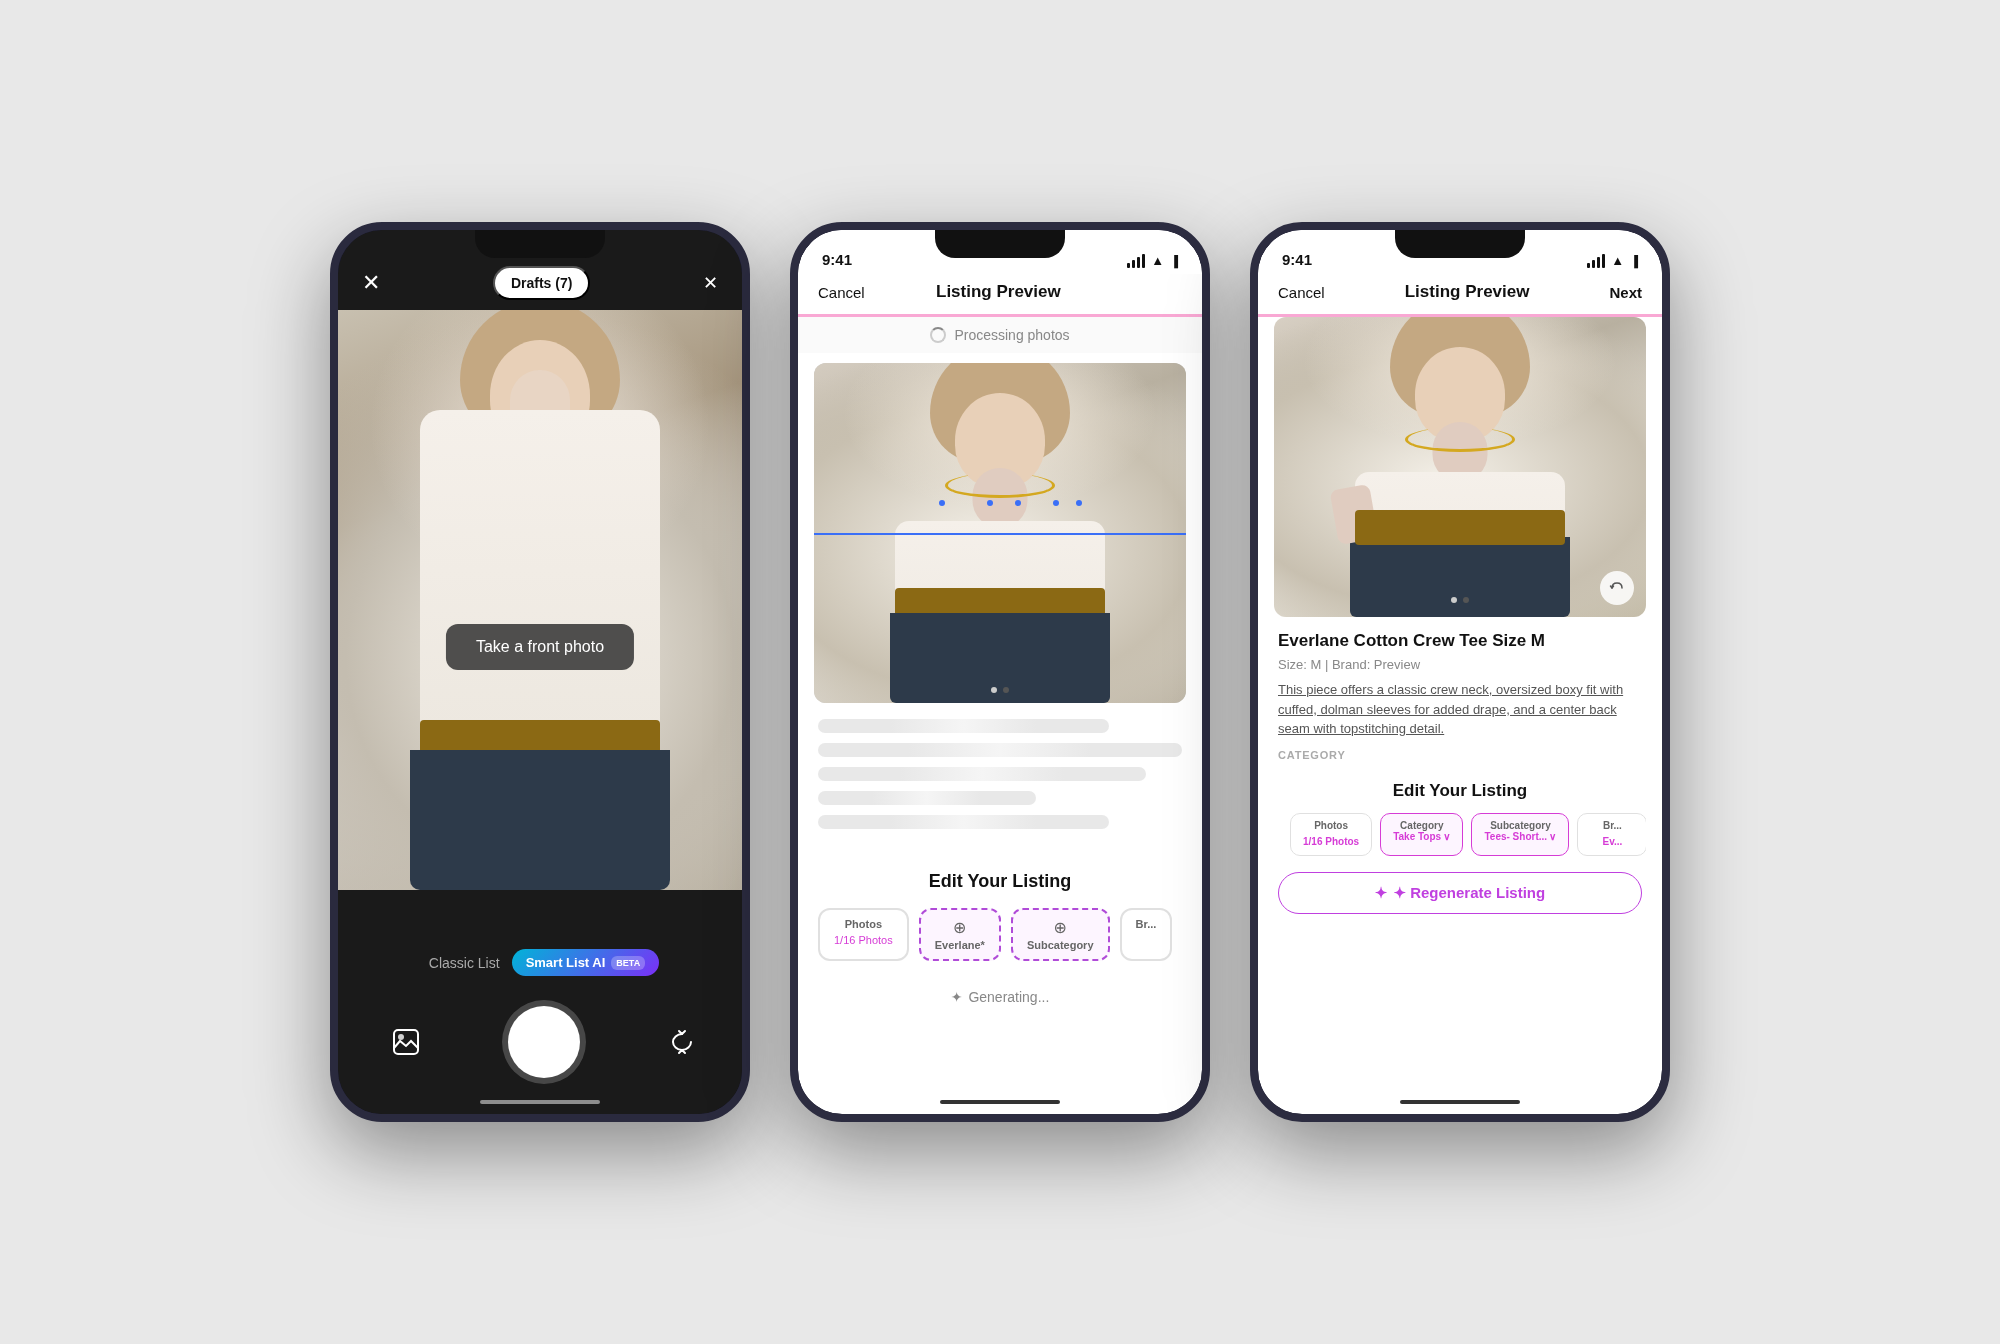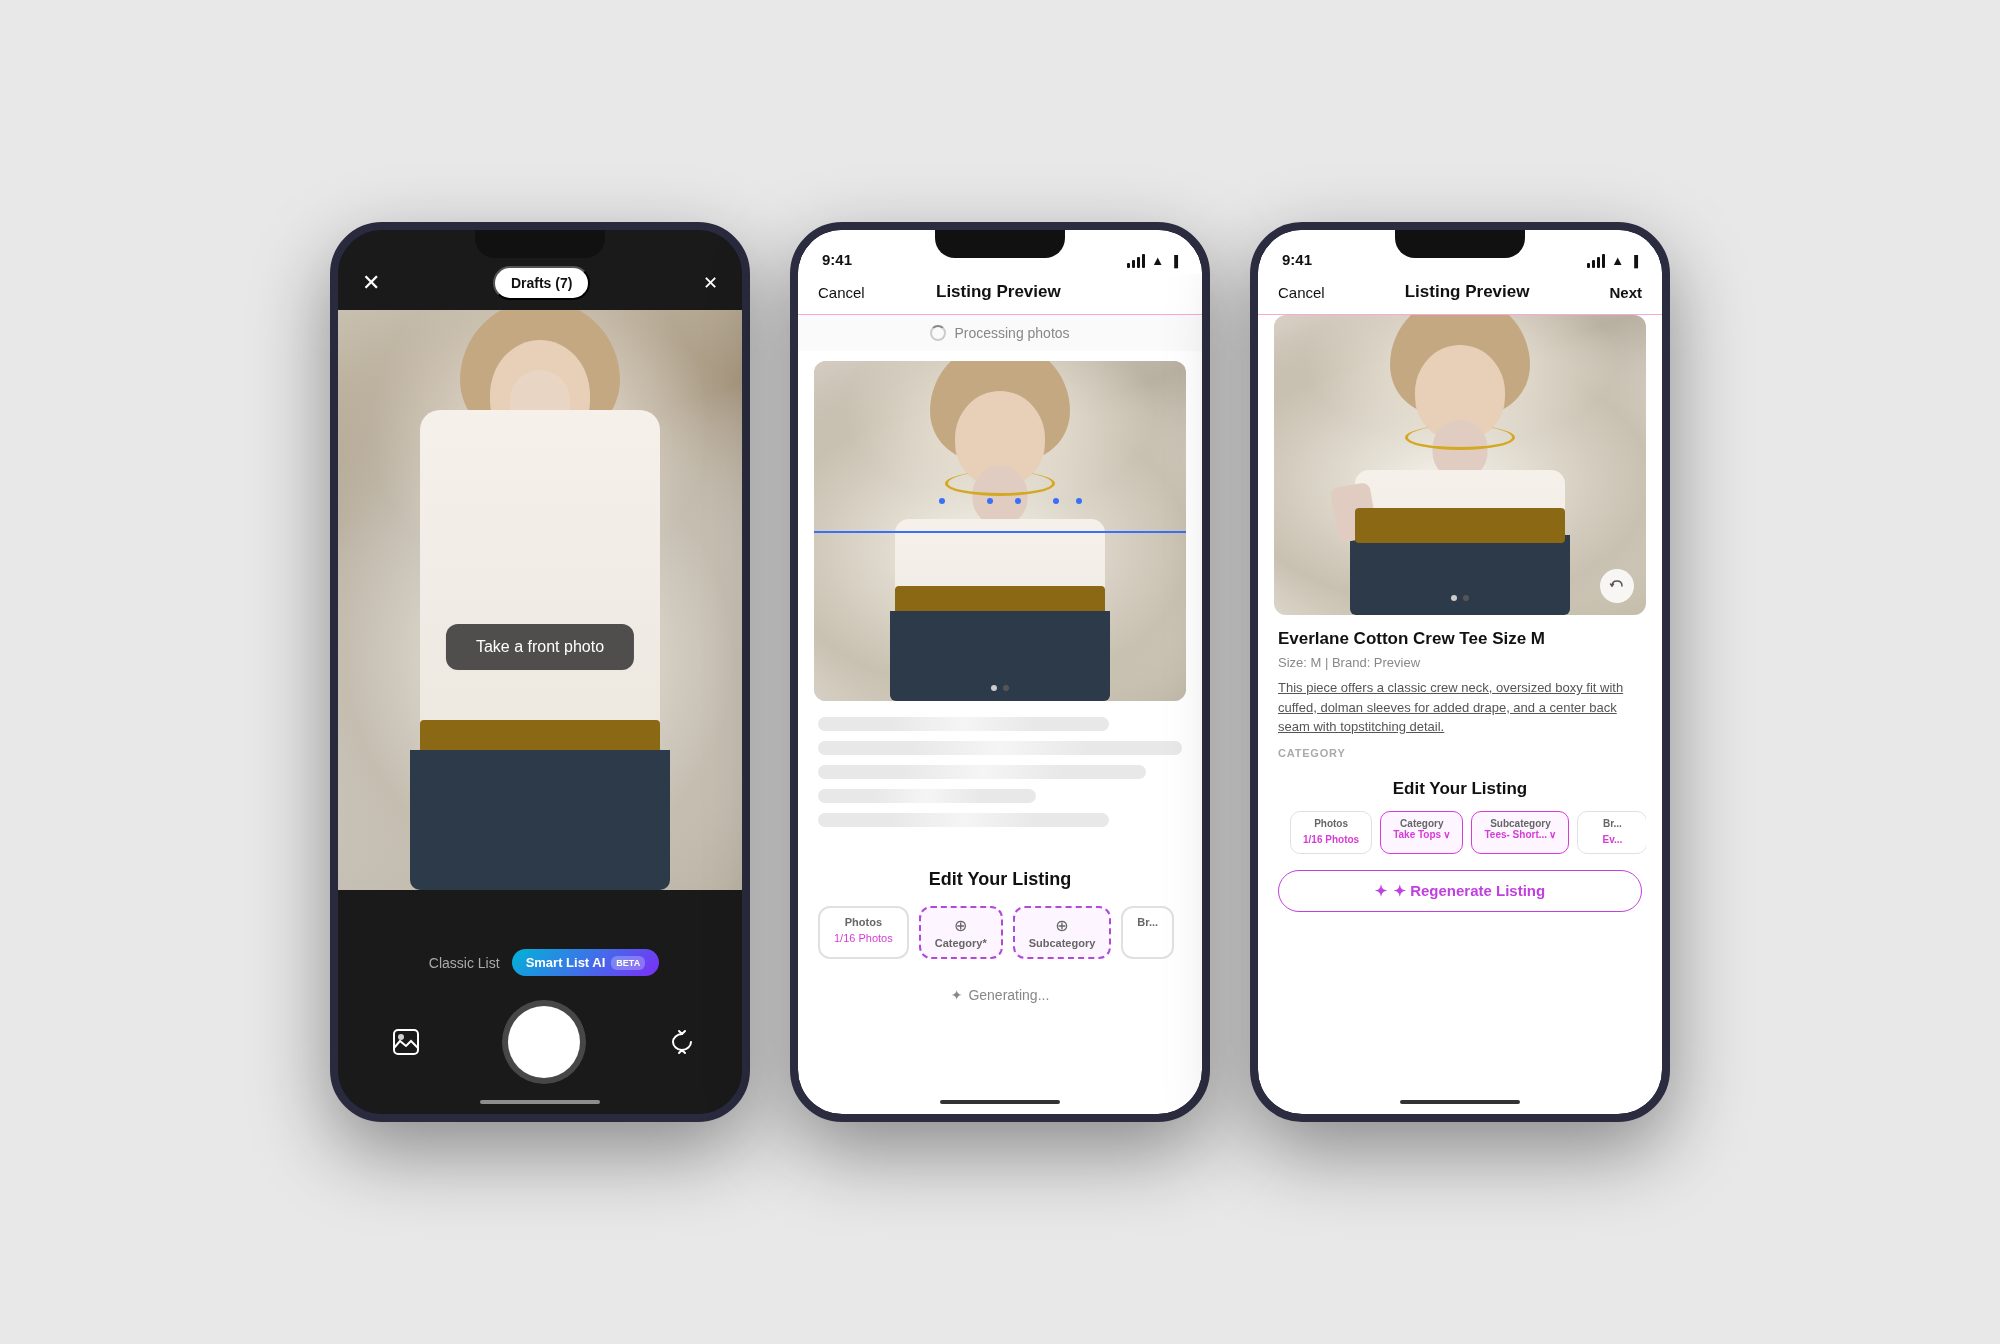--- a/index.html
+++ b/index.html
@@ -283,21 +283,21 @@
       background: #111;
       border-radius: 0 0 18px 18px;
     }
     .status-time { font-size: 15px; font-weight: 700; }
     .status-icons { display: flex; align-items: center; gap: 6px; font-size: 12px; }
     .nav-bar {
       display: flex;
       align-items: center;
       justify-content: space-between;
       padding: 8px 20px 12px;
-      border-bottom: 1px solid #f9a8d4;
+      border-bottom: 3px solid #f9a8d4;
     }
     .nav-cancel { color: #111; font-size: 15px; }
     .nav-title { font-size: 17px; font-weight: 700; color: #111; }
     .nav-next { color: #111; font-size: 15px; font-weight: 600; }
     .processing-banner {
       display: flex;
       align-items: center;
       justify-content: center;
       gap: 8px;
       padding: 10px;
@@ -720,21 +720,21 @@
         <div class="edit-title">Edit Your Listing</div>
         <div class="edit-tabs">
 
           <div class="edit-tab inactive">
             <span class="tab-label-top">Photos</span>
             <span class="tab-label-bottom">1/16 Photos</span>
           </div>
 
           <div class="edit-tab active">
             <span class="tab-icon">⊕</span>
-            <span class="tab-label-top">Category*</span>
+            <span class="tab-label-top">Everlane*</span>
           </div>
 
           <div class="edit-tab active">
             <span class="tab-icon">⊕</span>
             <span class="tab-label-top">Subcategory</span>
           </div>
 
           <div class="edit-tab inactive">
             <span class="tab-label-top">Br...</span>
           </div>

